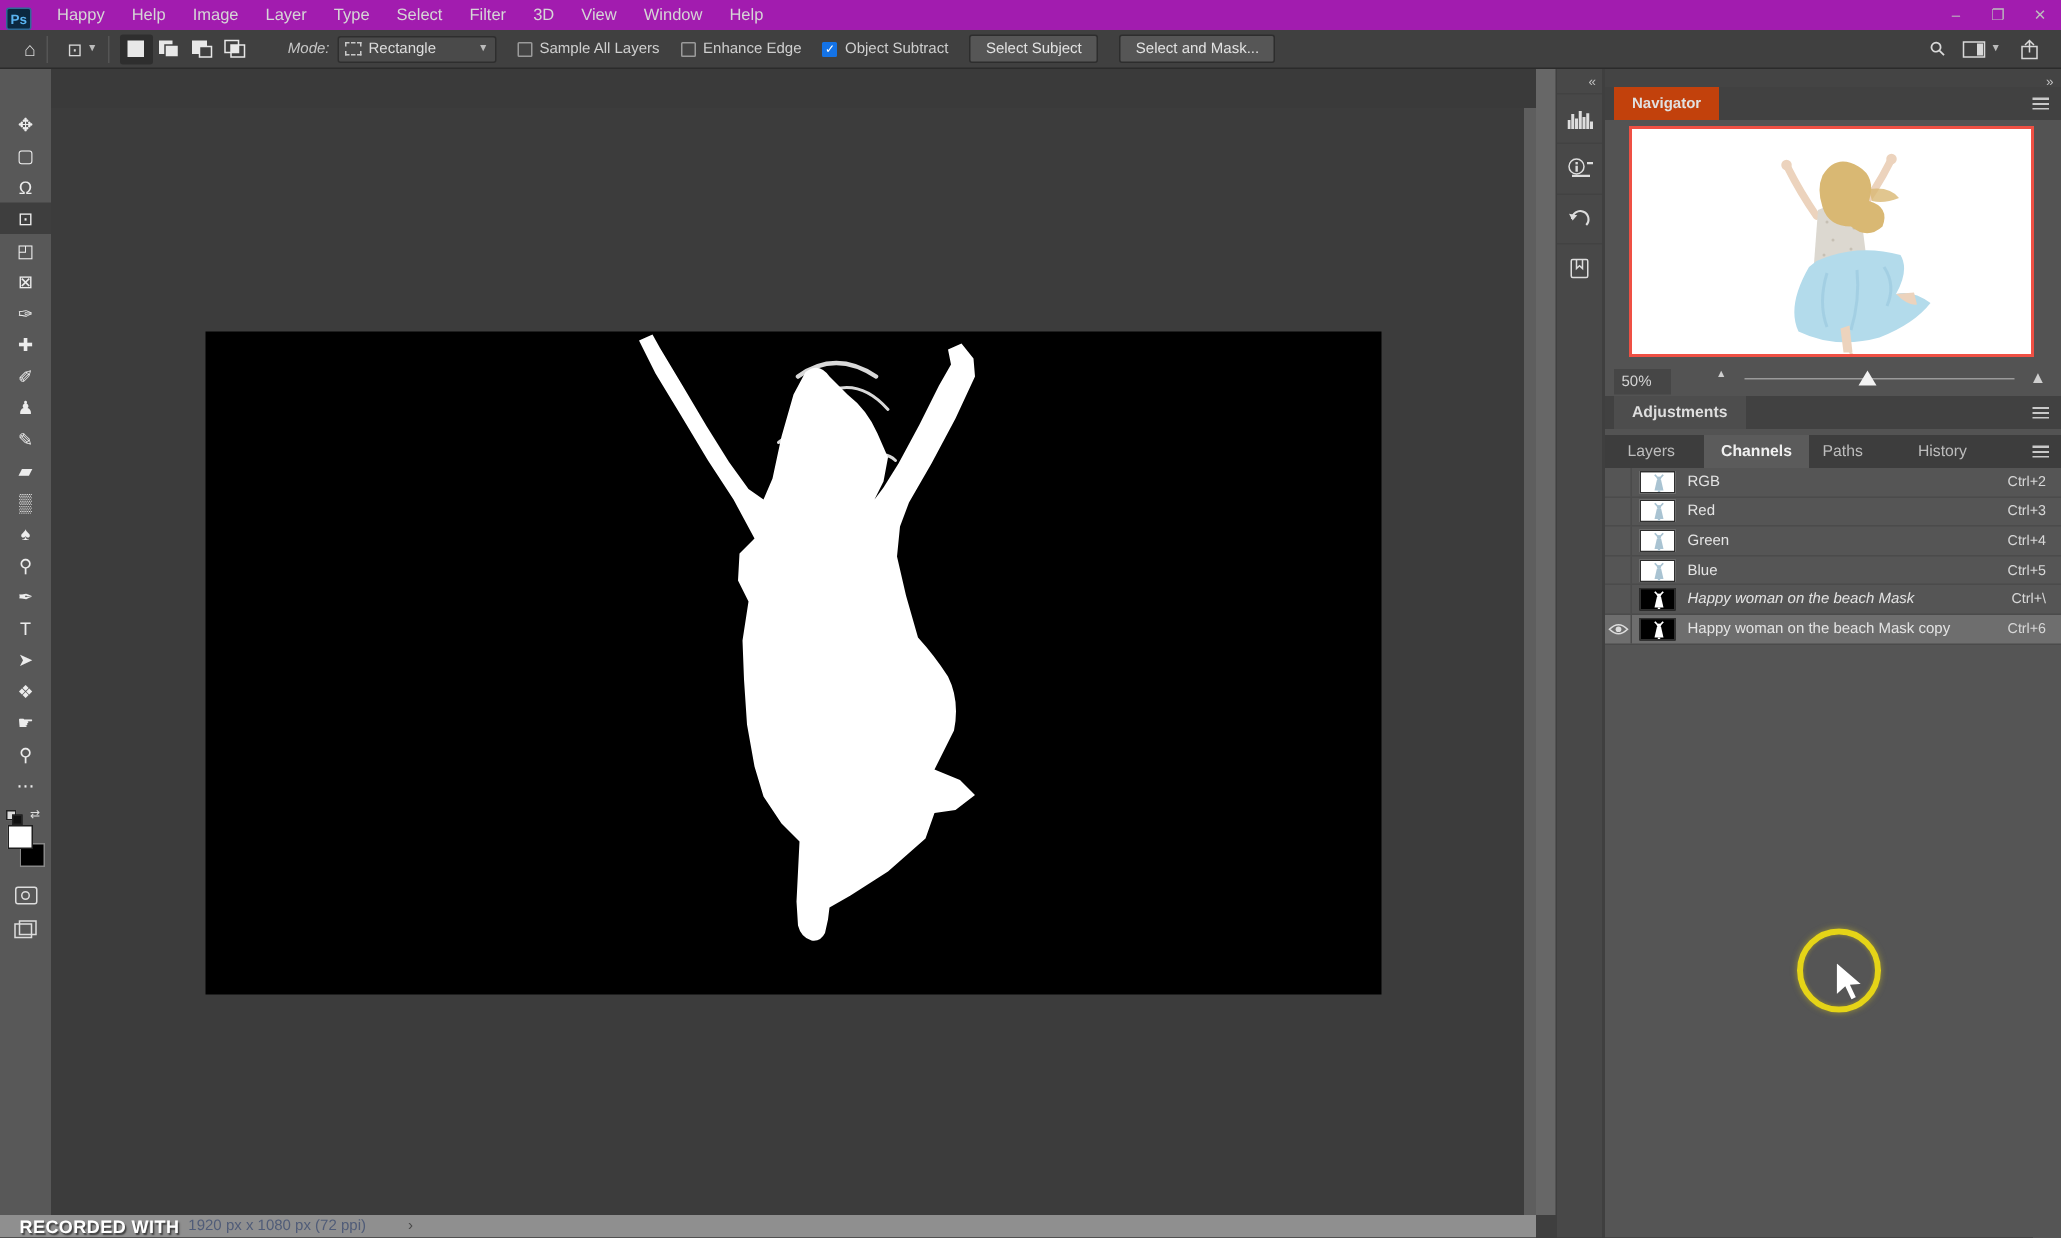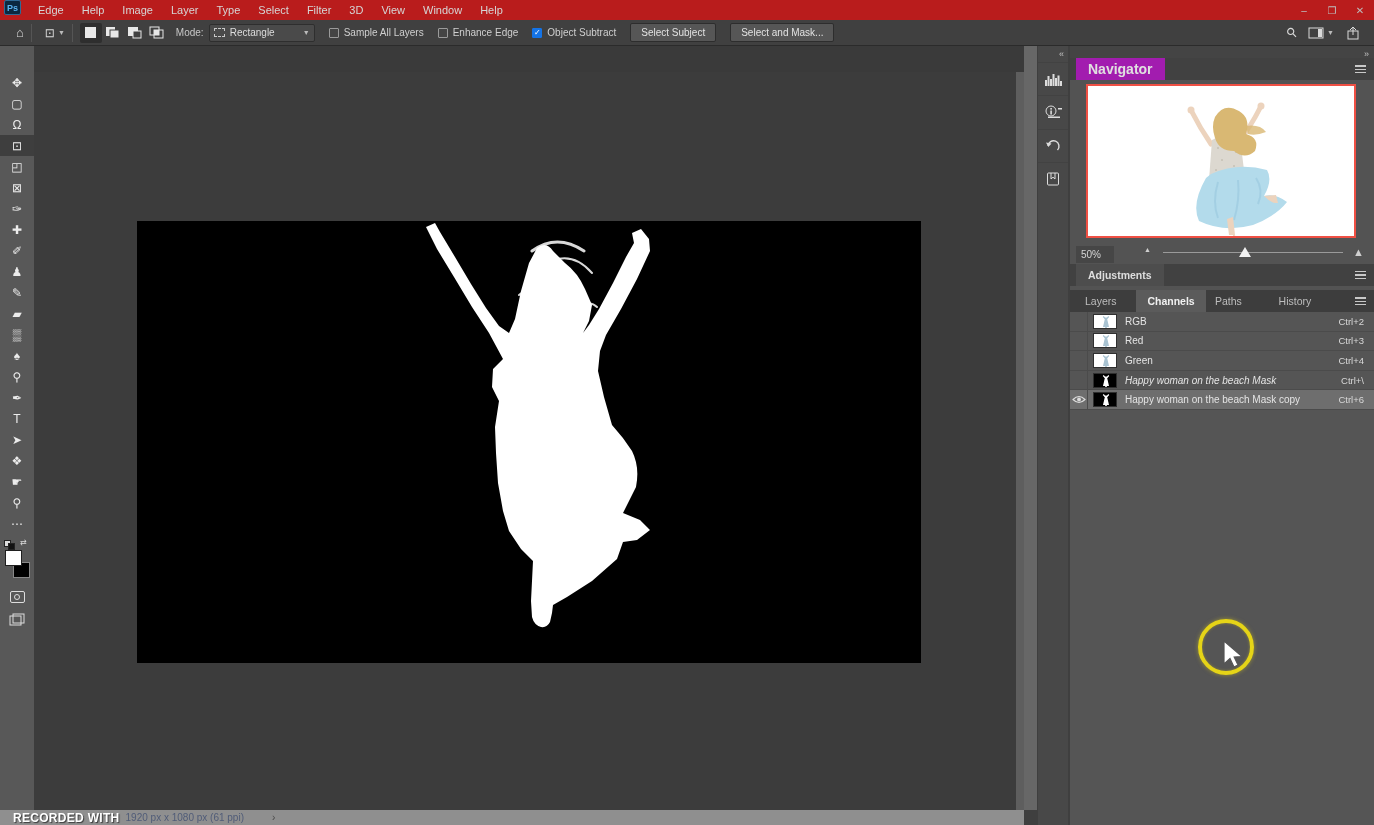--- a/index.html
+++ b/index.html
@@ -1,41 +1,41 @@
 <!DOCTYPE html>
 <html><head>
 <meta charset="utf-8">
 <style>
   * { margin:0; padding:0; box-sizing:border-box; }
   html,body { width:1374px; height:825px; overflow:hidden; }
   body { font-family:"Liberation Sans", sans-serif; background:#3a3a3a; position:relative; }
   #app { position:absolute; inset:0; }
 
   
-  #menubar { position:absolute; left:0; top:0; width:1374px; height:20px; background:#b91c1c;
-             display:flex; align-items:flex-start; color:#d6d6d6; font-size:11px; }
+  #menubar { position:absolute; left:0; top:0; width:1374px; height:20px; background:#a21caf;
+             display:flex; align-items:flex-end; color:#d6d6d6; font-size:11px; }
   #ps-logo { width:17px; height:15px; margin:0 8px 0 4px; background:#0b2840; border:1px solid #2f6a96;
              border-radius:2px; color:#5ab3f0; font-size:9px; font-weight:bold; display:flex;
              align-items:center; justify-content:center; }
   .menu-item { padding:0 9px; height:20px; display:flex; align-items:center; cursor:default; }
   #win-controls { margin-left:auto; display:flex; align-items:center; height:20px; }
   .win-btn { width:28px; height:20px; display:flex; align-items:center; justify-content:center;
              color:#bdbdbd; font-size:10px; }
 
   
   #optionsbar { position:absolute; left:0; top:20px; width:1374px; height:26px; background:#404040;
                 border-bottom:1px solid #2b2b2b; display:flex; align-items:center; color:#cfcfcf; font-size:10px; }
   .opt-sep { width:1px; height:18px; background:#555; margin:0 7px; }
   .opt-icon { color:#d9d9d9; font-size:12px; display:flex; align-items:center; justify-content:center; }
   #home-icon { margin-left:16px; font-size:13px; }
   #tool-preset { display:flex; align-items:center; gap:3px; margin-left:6px; }
   .chev { font-size:7px; color:#bbb; }
   .selmode { width:22px; height:20px; display:flex; align-items:center; justify-content:center; border-radius:2px; }
   .selmode.active { background:#2e2e2e; }
-  #mode-label { margin:0 5px 0 8px; color:#c7c7c7; }
+  #mode-label { margin:0 5px 0 24px; color:#c7c7c7;font-style:italic; }
   #mode-select { width:106px; height:18px; background:#4a4a4a; border:1px solid #2e2e2e; border-radius:2px;
                  display:flex; align-items:center; padding:0 4px; gap:5px; color:#ddd; }
   #mode-select .dash-rect { width:11px; height:9px; border:1px dashed #c9c9c9; }
   #mode-select .chev { margin-left:auto; }
   .opt-check { display:flex; align-items:center; gap:5px; margin-left:14px; }
   .cbox { width:10px; height:10px; border:1px solid #9a9a9a; border-radius:1px; background:#444;
           display:flex; align-items:center; justify-content:center; font-size:8px; color:#fff; }
   .cbox.checked { background:#1473e6; border-color:#1473e6; }
   .opt-btn { height:19px; background:#565656; border:1px solid #2d2d2d; border-radius:2px; color:#e2e2e2;
              display:flex; align-items:center; padding:0 10px; margin-left:14px; font-size:10px; }
@@ -86,22 +86,22 @@
                 display:flex; align-items:center; justify-content:center; color:#ddd; }
 
   #panels { position:absolute; left:46px; top:0; width:304px; height:779px; background:#444; }
   #panels-expand { position:absolute; right:5px; top:3px; color:#c2c2c2; font-size:9px; }
 
   .menu-lines { width:11px; height:8px;
     background:repeating-linear-gradient(to bottom,#c9c9c9 0 1.5px,transparent 1.5px 3.5px); }
 
   
   #nav-tabrow { position:absolute; left:0; top:12px; width:304px; height:22px; background:#414141; }
-  #nav-tab { position:absolute; left:6px; top:0; height:22px; background:#a21caf; color:#e0e0e0;
-             font-size:14px; font-weight:bold; display:flex; align-items:center; padding:0 12px; }
+  #nav-tab { position:absolute; left:6px; top:0; height:22px; background:#c2410c; color:#e0e0e0;
+             font-size:10px; font-weight:bold; display:flex; align-items:center; padding:0 12px; }
   #nav-menu { position:absolute; right:8px; top:7px; }
   #nav-body { position:absolute; left:0; top:34px; width:304px; height:228px; background:#535353; }
   #nav-thumb { position:absolute; left:16px; top:4px; width:270px; height:154px; background:#fff;
                border:2px solid #ef5044; }
   #nav-controls { position:absolute; left:0; top:166px; width:304px; height:24px; display:flex; }
   #nav-zoom { width:38px; height:17px; background:#464646; color:#d5d5d5; font-size:10px;
               display:flex; align-items:center; padding-left:5px; margin-left:6px; }
   .mtn { color:#cfcfcf; }
   #mtn-small { font-size:7px; margin-left:30px; }
   #mtn-large { font-size:11px; margin-left:10px; }
@@ -141,21 +141,21 @@
   #cursor { position:absolute; left:1222px; top:640px; }
 </style>
 </head>
 <body>
 
 <div id="app">
 
   <div id="menubar">
     <div id="ps-logo">Ps</div>
     <div id="menu-items" style="display:flex;">
-        <div class="menu-item">Edge</div>
+        <div class="menu-item">Happy</div>
         <div class="menu-item">Help</div>
         <div class="menu-item">Image</div>
         <div class="menu-item">Layer</div>
         <div class="menu-item">Type</div>
         <div class="menu-item">Select</div>
         <div class="menu-item">Filter</div>
         <div class="menu-item">3D</div>
         <div class="menu-item">View</div>
         <div class="menu-item">Window</div>
         <div class="menu-item">Help</div>
@@ -303,21 +303,21 @@
     <div id="screenmode-icon" class="tool-extra">
       <svg width="16" height="13">
           <rect x="1" y="3" width="11" height="9" fill="none" stroke="#ddd"></rect>
           <rect x="4" y="1" width="11" height="9" fill="none" stroke="#ddd"></rect>
         </svg>
     </div>
   </div>
 
   <div id="statusbar">
     <span id="watermark">RECORDED WITH</span>
-    <span id="doc-info">1920 px x 1080 px (61 ppi)</span>
+    <span id="doc-info">1920 px x 1080 px (72 ppi)</span>
     <span id="status-chevron">›</span>
   </div>
 
   <div id="dock">
     <div id="dock-gap"></div>
     <div id="dock-strip">
       <span id="strip-collapse">«</span>
       <div class="strip-cell" style="top:16px;">
         <svg width="17" height="13">
           <g fill="#ddd">
@@ -452,20 +452,34 @@
                     <circle cx="12" cy="4" r="1.4" stroke="none"></circle>
                     <path d="M10.6,5 L13.4,5 L15,12 L9,12 Z" stroke="none"></path>
                     <rect x="11.2" y="12" width="1.6" height="3" stroke="none"></rect>
                   </g>
                 </svg></span>
               <span class="ch-name">Green</span>
               <span class="ch-short">Ctrl+4</span>
             </div>
             <div class="ch-row">
               <span class="ch-eye"></span>
+              <span class="ch-thumb"><svg width="24" height="15" viewBox="0 0 24 15">
+                  <rect width="24" height="15" fill="#ffffff"></rect>
+                  <g stroke="#a9c3d2" fill="#a9c3d2">
+                    <path d="M12,4.5 L9.2,1.5 M12,4.5 L14.8,1.5" fill="none" stroke-width="1.2"></path>
+                    <circle cx="12" cy="4" r="1.4" stroke="none"></circle>
+                    <path d="M10.6,5 L13.4,5 L15,12 L9,12 Z" stroke="none"></path>
+                    <rect x="11.2" y="12" width="1.6" height="3" stroke="none"></rect>
+                  </g>
+                </svg></span>
+              <span class="ch-name">Blue</span>
+              <span class="ch-short">Ctrl+5</span>
+            </div>
+            <div class="ch-row">
+              <span class="ch-eye"></span>
               <span class="ch-thumb mask"><svg width="24" height="15" viewBox="0 0 24 15">
                   <rect width="24" height="15" fill="#000000"></rect>
                   <g stroke="#ffffff" fill="#ffffff">
                     <path d="M12,4.5 L9.2,1.5 M12,4.5 L14.8,1.5" fill="none" stroke-width="1.2"></path>
                     <circle cx="12" cy="4" r="1.4" stroke="none"></circle>
                     <path d="M10.6,5 L13.4,5 L15,12 L9,12 Z" stroke="none"></path>
                     <rect x="11.2" y="12" width="1.6" height="3" stroke="none"></rect>
                   </g>
                 </svg></span>
               <span class="ch-name italic">Happy woman on the beach Mask</span>

